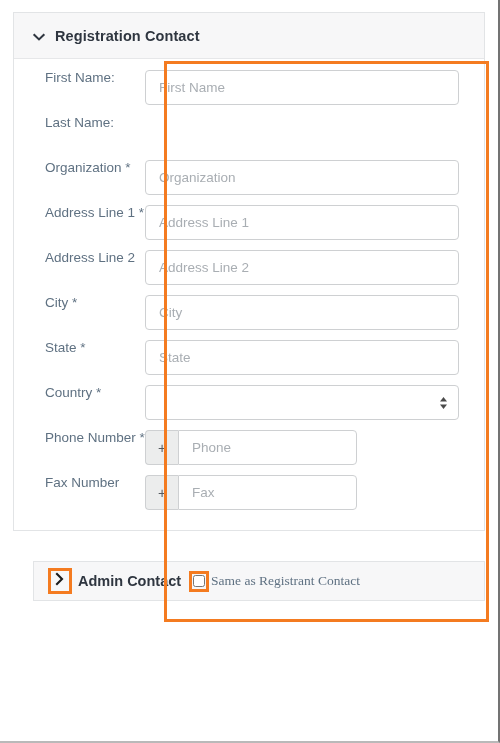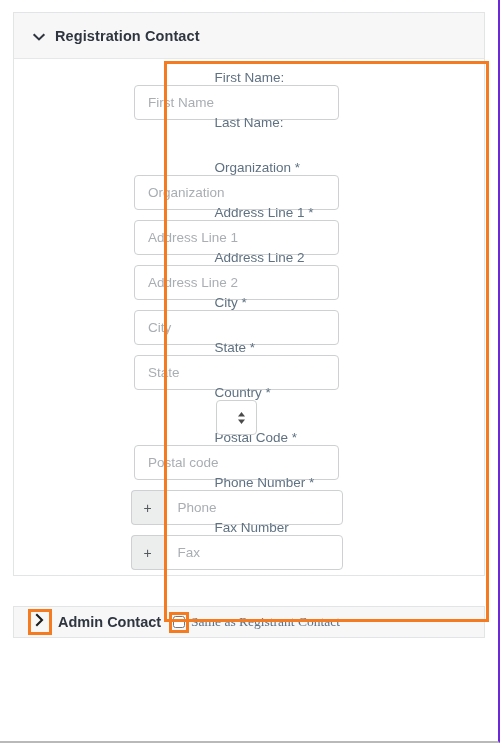--- a/index.html
+++ b/index.html
@@ -15,21 +15,21 @@
     -webkit-font-smoothing: antialiased;
     overflow: hidden;
     position: relative;
   }
   .page {
     position: absolute;
     left: 0; top: 0;
     width: 500px;
     height: 743px;
     box-sizing: border-box;
-    border-right: 2px solid #6d28d9;
+    border-right: 2px solid #737373;
     border-bottom: 2px solid #b9b9b9;
     background: #fff;
     padding: 12px 13px 0 13px;
   }
 
   
   .card {
     border: 1px solid #e2e4e6;
     background: #ffffff;
     box-sizing: border-box;
@@ -72,23 +72,22 @@
     height: 561px;
     border: 3px solid #f47b20;
     box-sizing: border-box;
     pointer-events: none;
     z-index: 3;
   }
 
   
   .form-row {
     display: flex;
-    align-items: center;
+    align-items: flex-start;
     height: 45px;
-    flex-direction: column;
   }
   .form-label {
     width: 131px;
     padding-left: 31px;
     box-sizing: border-box;
     font-size: 13.5px;
     color: #5f7182;
     white-space: nowrap;
   }
   .form-control-wrap {
@@ -152,25 +151,26 @@
   }
   .input-group input.form-control {
     border-radius: 0 4px 4px 0;
   }
 
   
   .admin-panel {
     margin-top: 30px;
     border: 1px solid #e2e4e6;
     background: #f7f7f8;
-    height: 32px;
+    height: 40px;
     display: flex;
     align-items: center;
     padding-left: 14px;
     box-sizing: border-box;
+    margin-left: 20px;
   }
   .hl-outline {
     border: 3px solid #f47b20;
     box-sizing: border-box;
     display: inline-flex;
     align-items: center;
     justify-content: center;
   }
   .chev-right-box {
     width: 24px;
@@ -277,26 +277,20 @@
             <span class="select-arrows">
               <svg width="9" height="16" viewBox="0 0 9 16">
                 <path d="M4.5 2 L8 6.4 L1 6.4 Z" fill="#4a4a4a"></path>
                 <path d="M4.5 14 L8 9.6 L1 9.6 Z" fill="#4a4a4a"></path>
               </svg>
             </span>
           </div>
         </div>
       </div>
 
-      <div class="form-row">
-        <div class="form-label">Postal Code *</div>
-        <div class="form-control-wrap">
-          <input class="form-control" type="text" placeholder="Postal code" style="">
-        </div>
-      </div>
 
 
       <div class="form-row">
         <div class="form-label">Phone Number *</div>
         <div class="form-control-wrap">
           <div class="input-group">
             <span class="addon">+</span>
             <input class="form-control" type="text" placeholder="Phone" style="">
           </div>
         </div>

